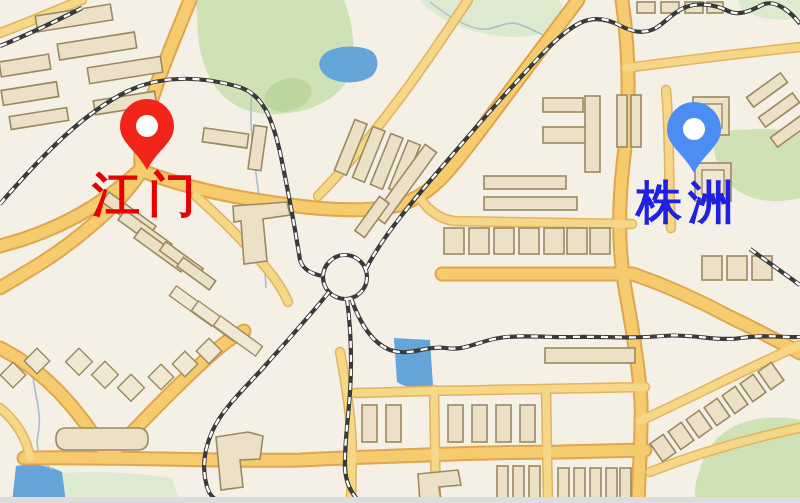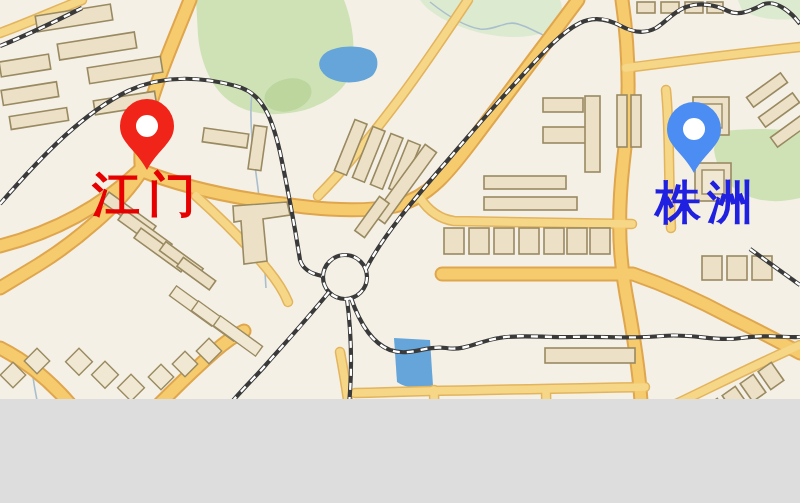--- a/index.html
+++ b/index.html
@@ -1,35 +1,35 @@
 <!DOCTYPE html>
 <html><head>
 <meta charset="utf-8">
 <style>
   html,body{margin:0;padding:0;background:#ddd;}
-  .stage{position:relative;width:800px;height:399px;overflow:hidden;background:#f4f0e5;
+  .stage{position:relative;width:800px;height:497px;overflow:hidden;background:#f4f0e5;
          font-family:"Liberation Sans", sans-serif;}
   svg{position:absolute;left:0;top:0;}
   
   .rc{fill:none;stroke:#dfa64d;stroke-width:15;stroke-linecap:round;stroke-linejoin:round}
   .rf{fill:none;stroke:#f5cb6e;stroke-width:11;stroke-linecap:round;stroke-linejoin:round}
   .mc{fill:none;stroke:#e3b45e;stroke-width:10.5;stroke-linecap:round;stroke-linejoin:round}
   .mf{fill:none;stroke:#f6d787;stroke-width:7.5;stroke-linecap:round;stroke-linejoin:round}
   .rk{fill:none;stroke:#3a3a3a;stroke-width:4.2}
   .rw{fill:none;stroke:#ffffff;stroke-width:2.3;stroke-dasharray:7 7}
   .bld{fill:#ece1c6;stroke:#9a8a62;stroke-width:1.6}
   .bld2{fill:#f0e8d2;stroke:#9a8a62;stroke-width:1.4}
   .grn{fill:#cfe2b6}.grn2{fill:#bcd69e}.grn3{fill:#dcead0}
   .wtr{fill:#65a5d9}
   .riv{fill:none;stroke:#a9bfce;stroke-width:1.6}
   
   .city-label{position:absolute;font-family:"Liberation Serif", serif;font-weight:700;
               white-space:nowrap;line-height:1;}
   .city-label.origin{left:92px;top:171px;font-size:48px;letter-spacing:8px;color:#e60000;}
-  .city-label.dest{left:655px;top:180px;font-size:46px;letter-spacing:6px;color:#2020e0;}
+  .city-label.dest{left:636px;top:180px;font-size:46px;letter-spacing:6px;color:#2020e0;}
   
   .banner{position:absolute;left:0;top:292px;width:800px;height:64px;
           background:rgba(77,81,212,0.76);display:flex;align-items:center;}
   .banner span{color:#ffffff;font-size:27px;letter-spacing:0.5px;padding-left:26px;
                font-family:"Liberation Sans", sans-serif;white-space:nowrap;}
 </style>
 </head>
 <body>
 
 <div class="stage">

